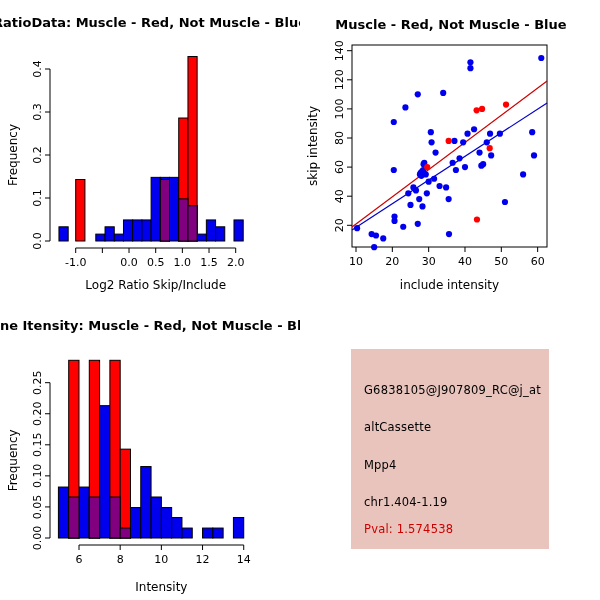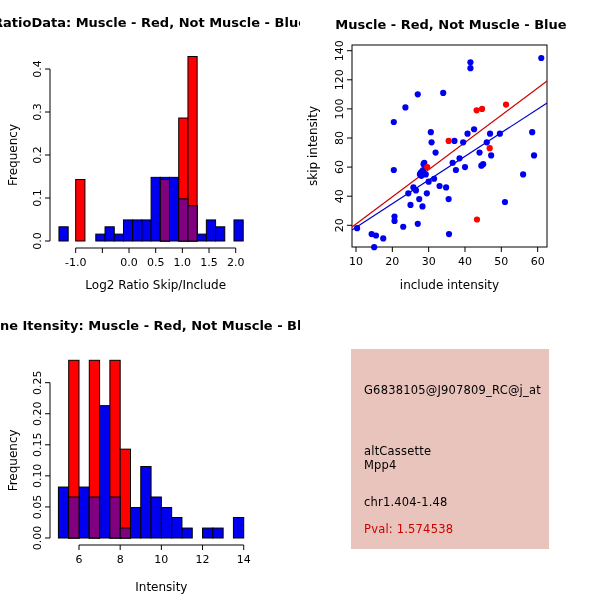--- a/index.html
+++ b/index.html
@@ -220,18 +220,18 @@
       <text x="41" y="113.74000000000001" fill="#000000" font-size="11" text-anchor="middle" transform="rotate(-90 41 113.74000000000001)">0.20</text>
       <line x1="50" y1="82.67500000000001" x2="45" y2="82.67500000000001" stroke="#000" stroke-width="1"></line>
       <text x="41" y="82.67500000000001" fill="#000000" font-size="11" text-anchor="middle" transform="rotate(-90 41 82.67500000000001)">0.25</text>
       <text x="150" y="30" fill="#000000" font-size="13" text-anchor="middle" font-weight="bold">Gene Itensity: Muscle - Red, Not Muscle - Blue</text>
       <text x="161.36" y="291" fill="#000000" font-size="12" text-anchor="middle">Intensity</text>
       <text x="17" y="160.3375" fill="#000000" font-size="12" text-anchor="middle" transform="rotate(-90 17 160.3375)">Frequency</text>
     </svg>
 
   <div id="info-box" style="background: rgb(232, 196, 188);">
     <span class="info-line" style="top: 34px; color: rgb(0, 0, 0);">G6838105@J907809_RC@j_at</span>
-    <span class="info-line" style="top: 71px; color: rgb(0, 0, 0); margin-top: 24px;">altCassette</span>
+    <span class="info-line" style="top: 71px; color: rgb(0, 0, 0);">altCassette</span>
     <span class="info-line" style="top: 109px; color: rgb(0, 0, 0);">Mpp4</span>
-    <span class="info-line" style="top: 146px; color: rgb(0, 0, 0);">chr1.404-1.48</span>
+    <span class="info-line" style="top: 146px; color: rgb(0, 0, 0);">chr1.404-1.19</span>
     <span class="info-line" style="top: 173px; color: rgb(204, 0, 0);">Pval: 1.574538</span>
   </div>
 </div>
 
 </body></html>

